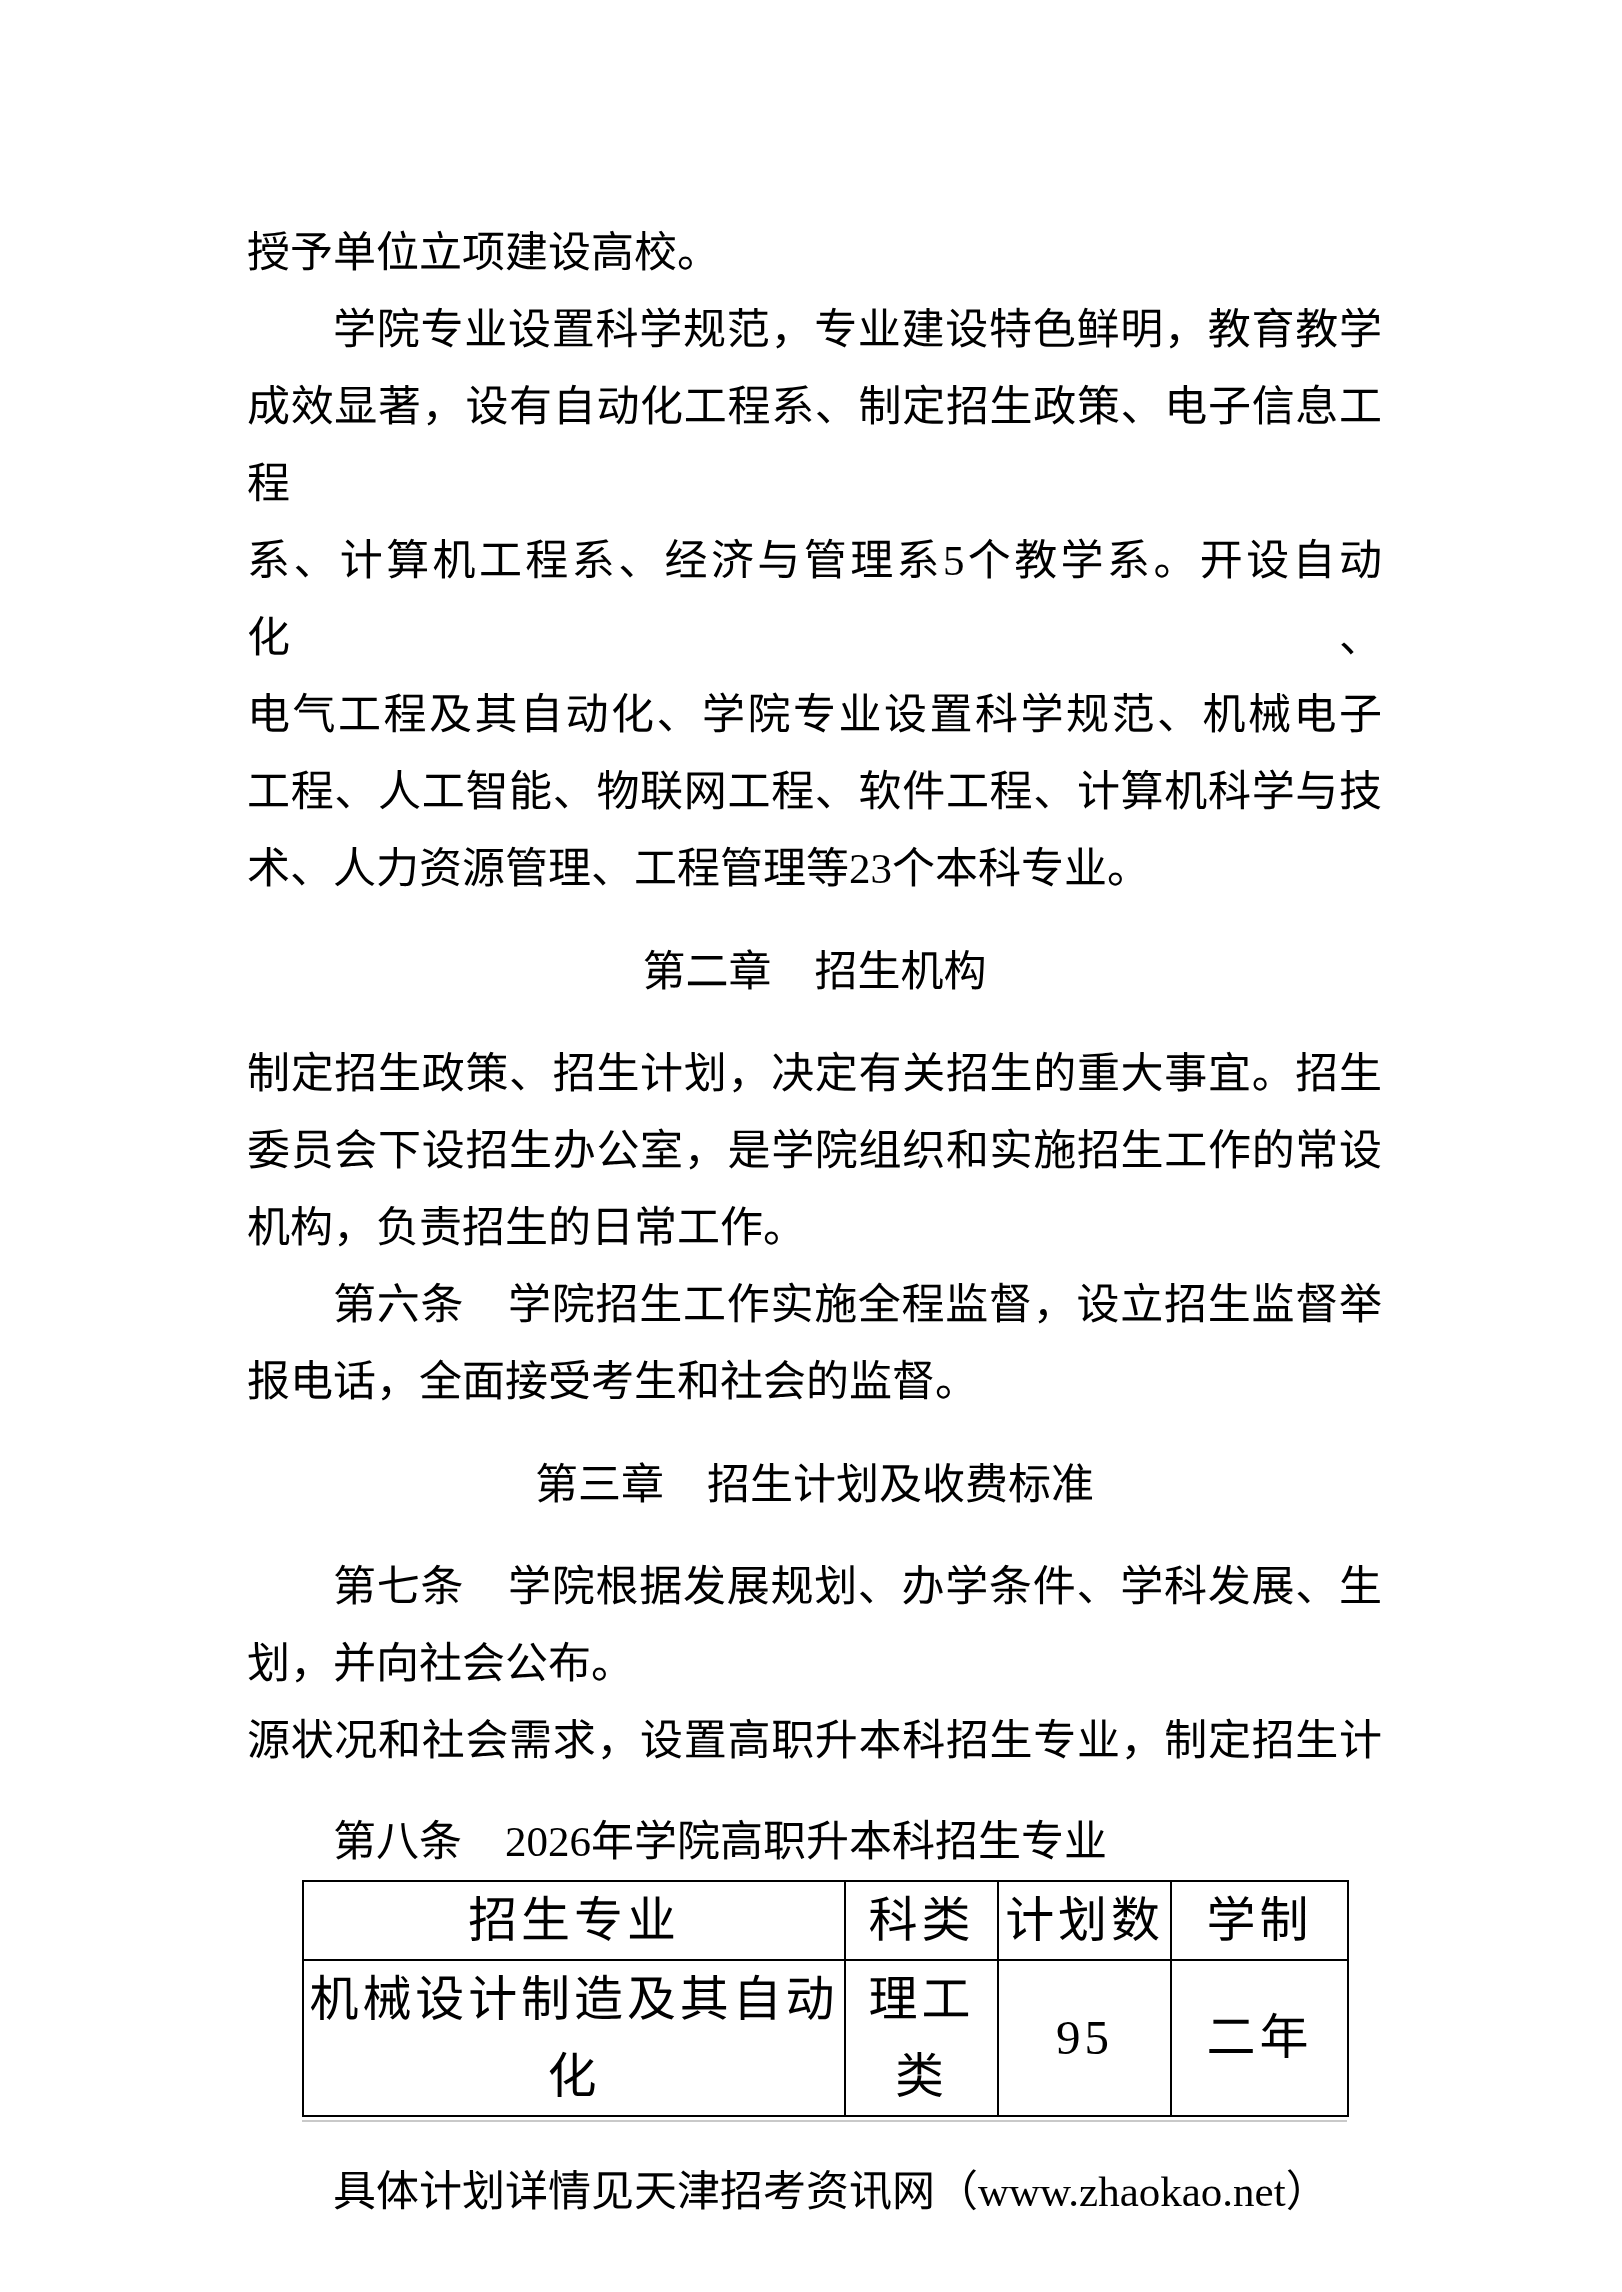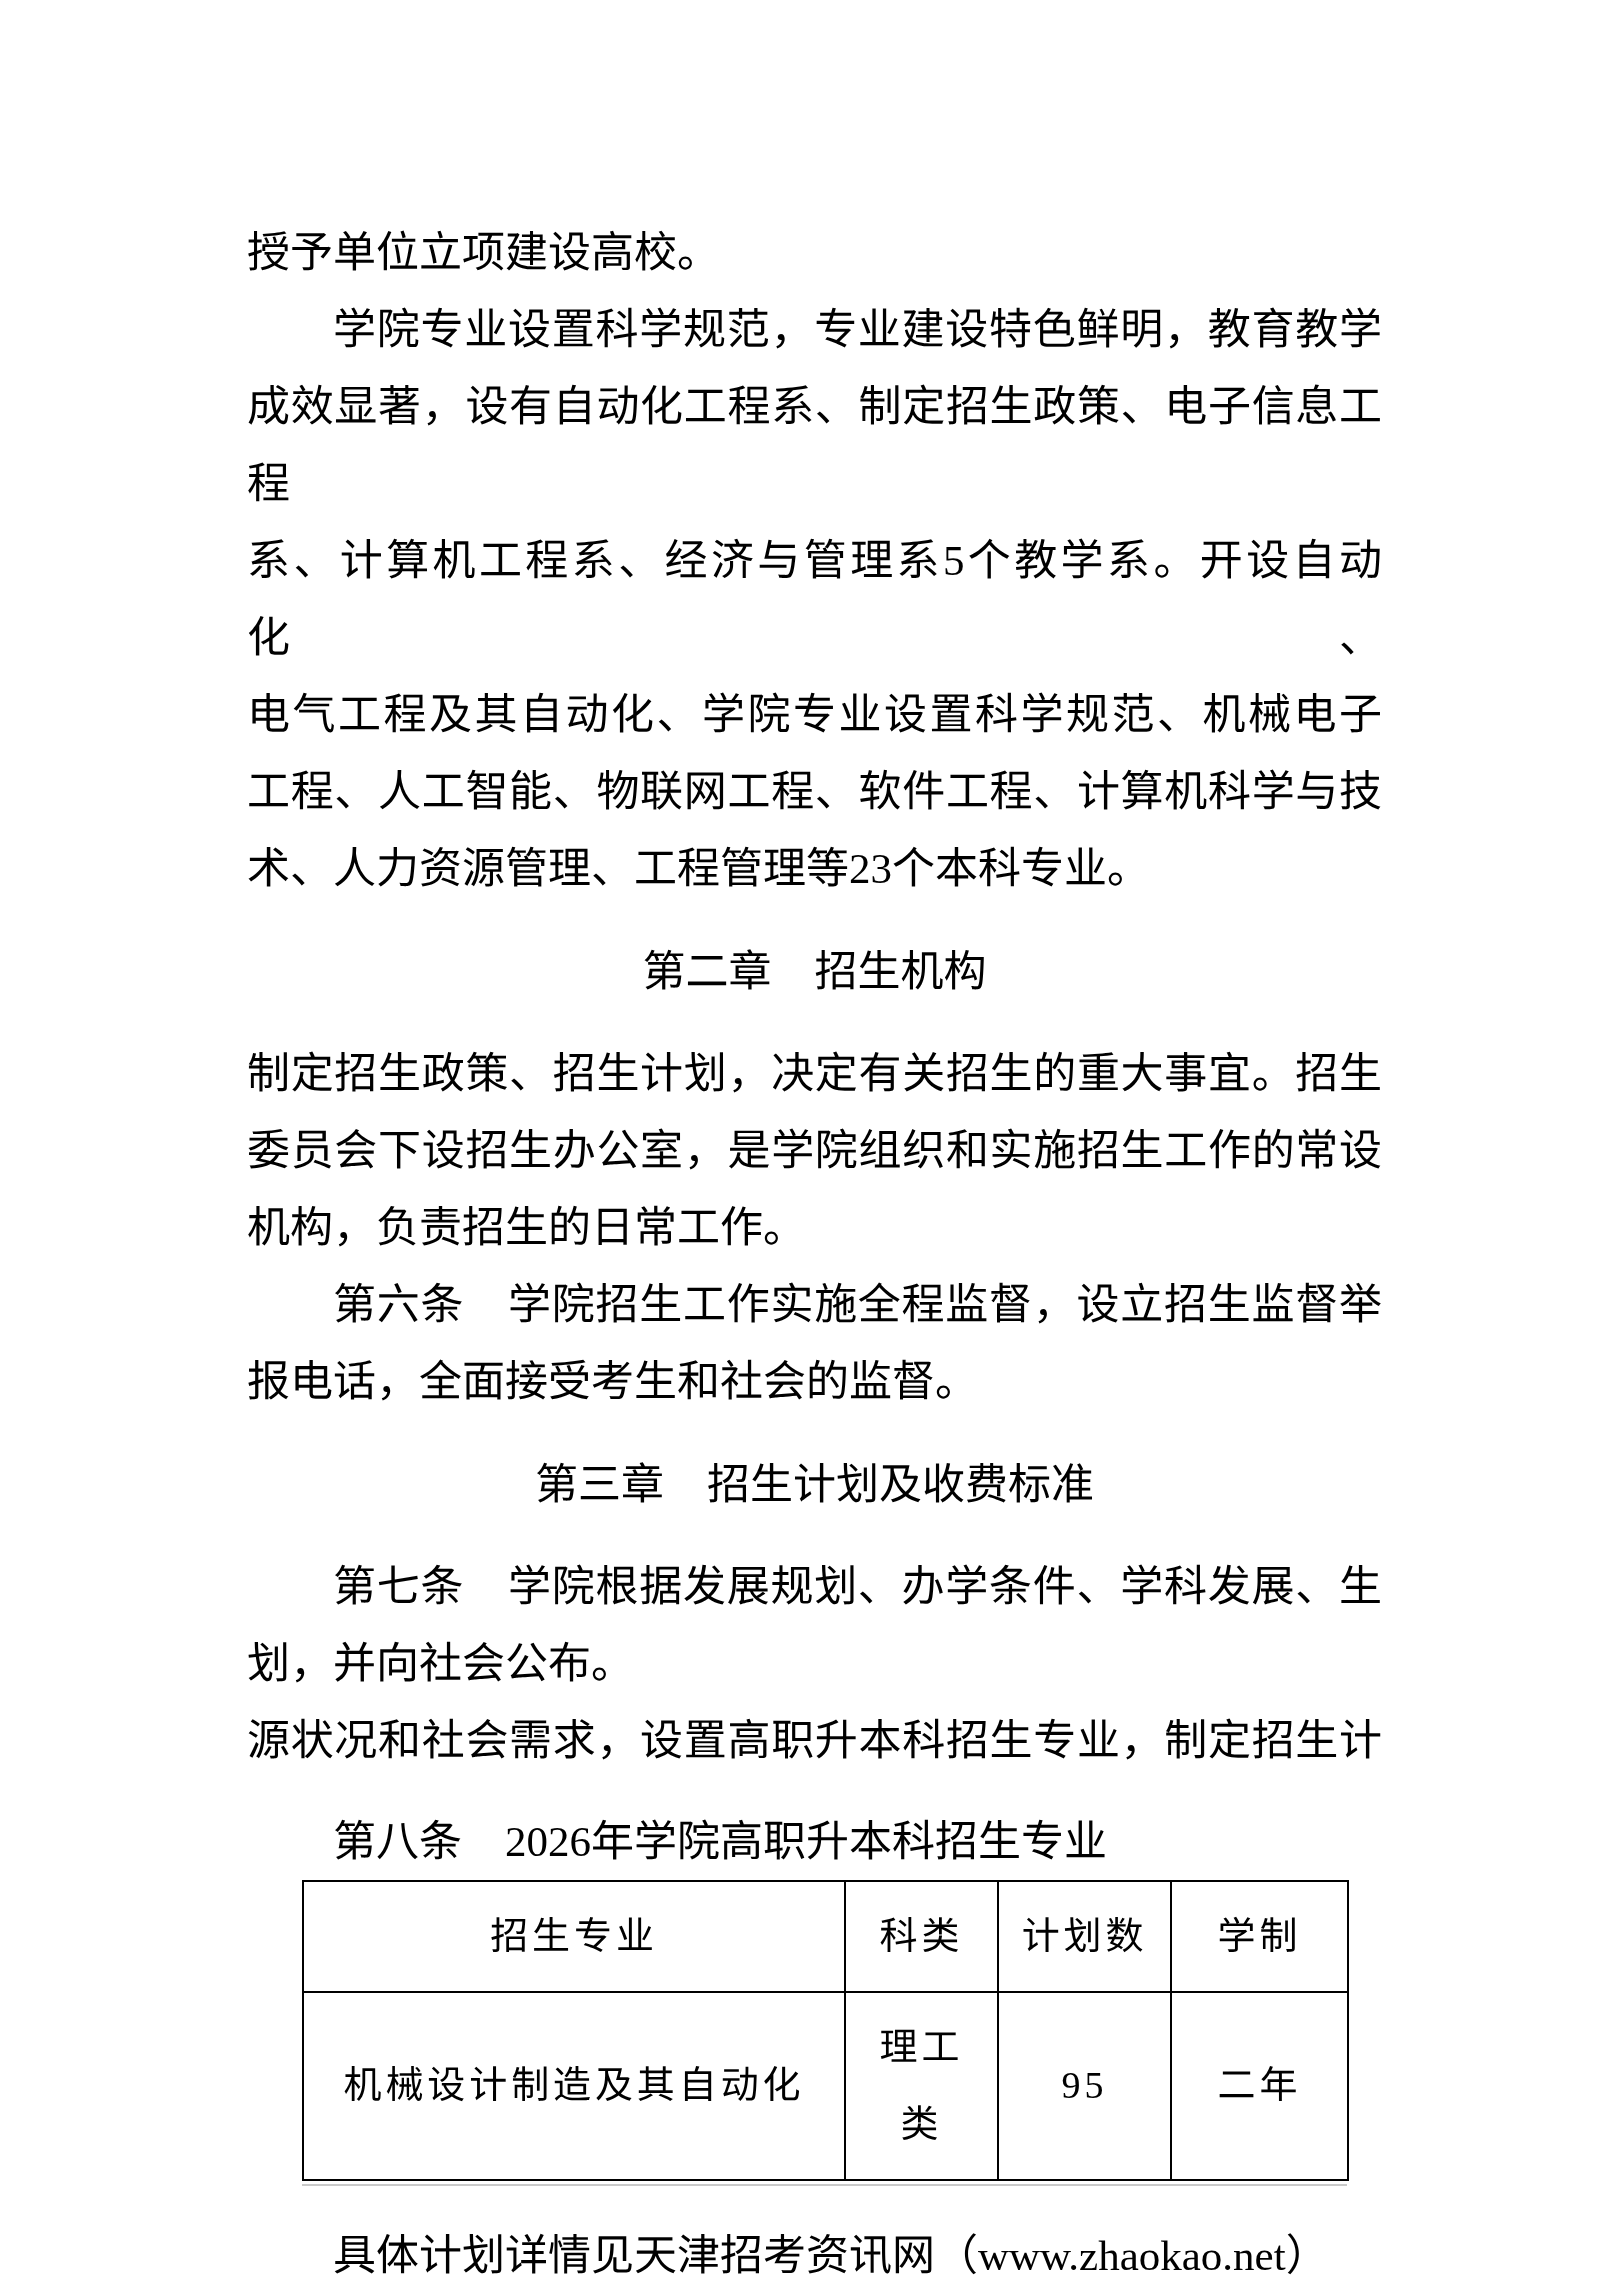--- a/index.html
+++ b/index.html
@@ -53,22 +53,22 @@
   table.plan {
     border-collapse: collapse;
     table-layout: fixed;
     width: 1045px;
   }
   table.plan th, table.plan td {
     border: 2.9px solid #000000;
     font-weight: normal;
     text-align: center;
     vertical-align: middle;
-    padding: 16px;
-    font-size: 38px;
+    padding: 0;
+    font-size: 49px;
     letter-spacing: 3.9px;
   }
   table.plan th { height: 60px; }
   table.plan td { height: 110px; }
   .table-shadow {
     width: 1045px;
     height: 2px;
     background: #c9c9c9;
     margin: 3.9px 0 0 55px;
   }

